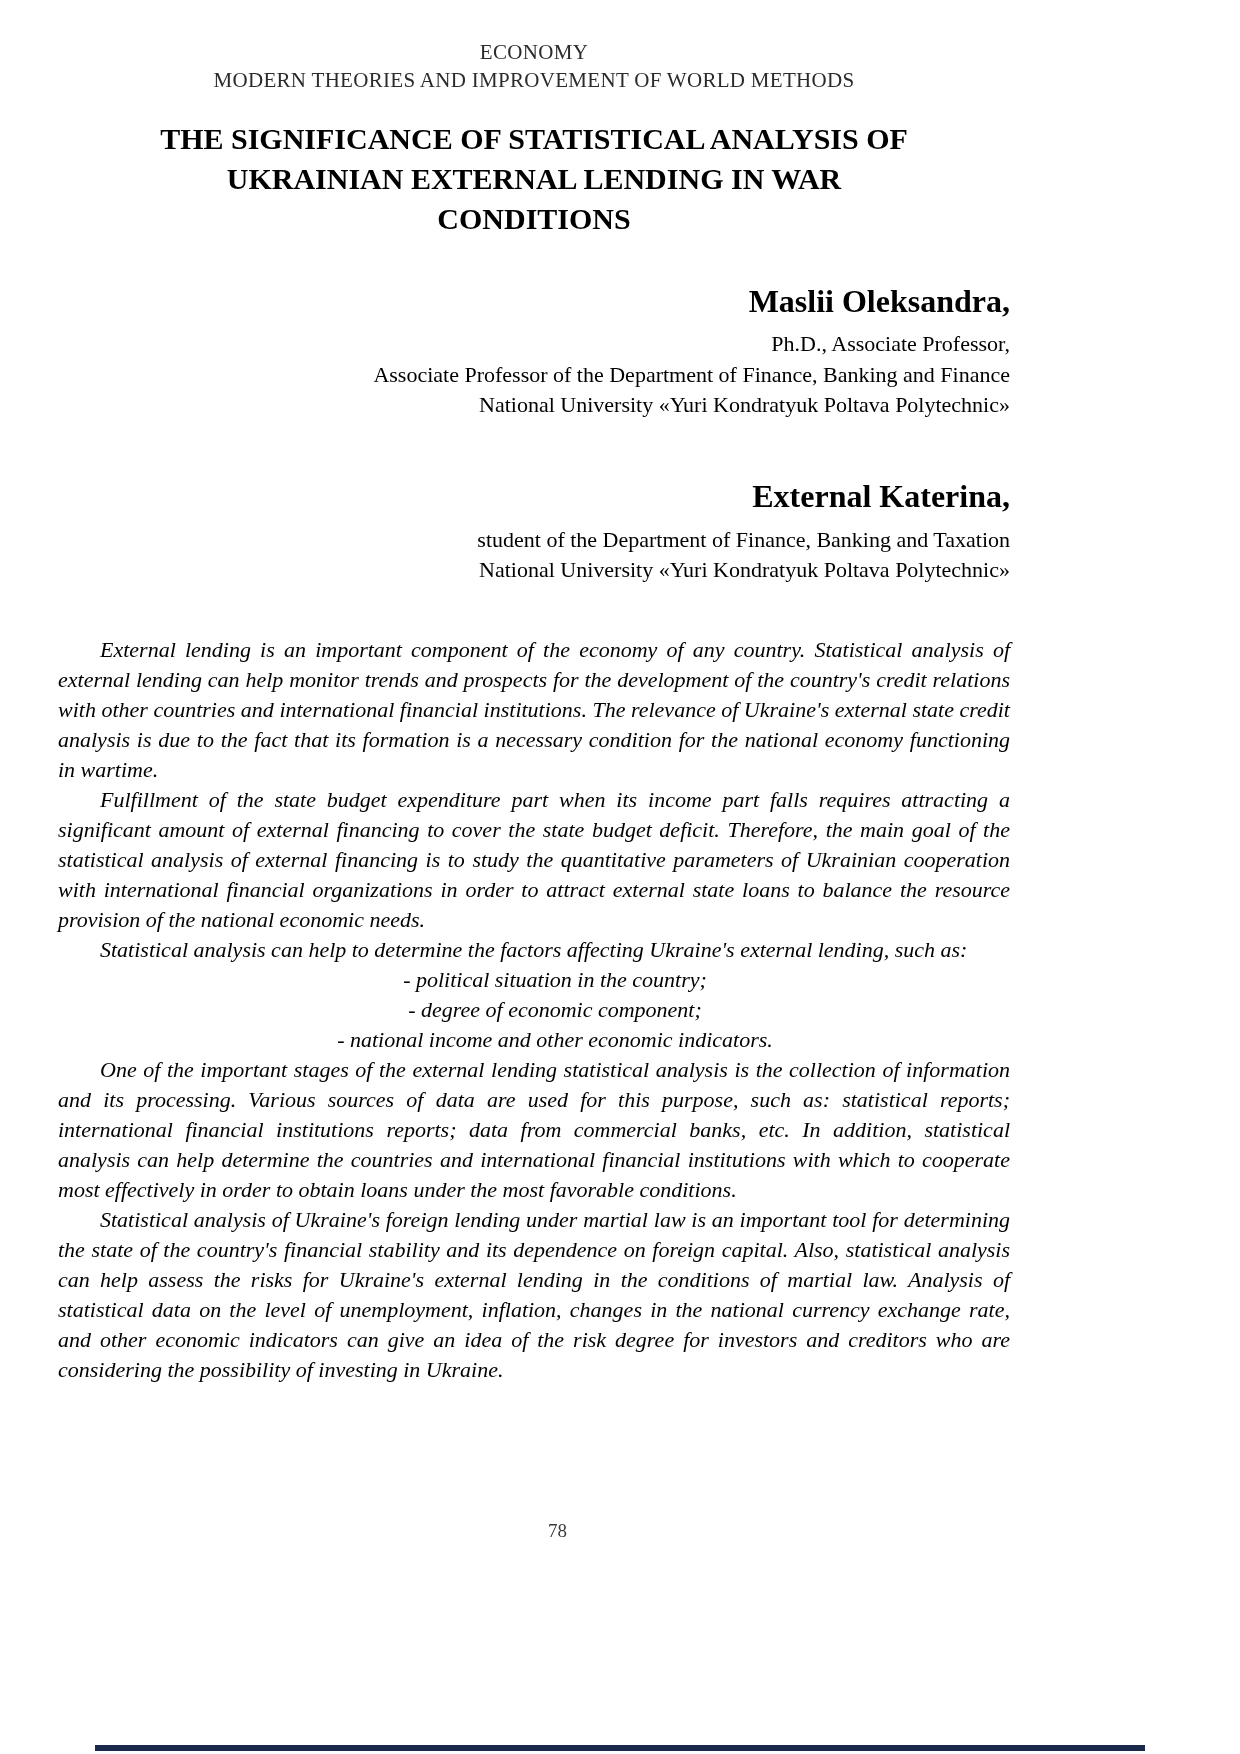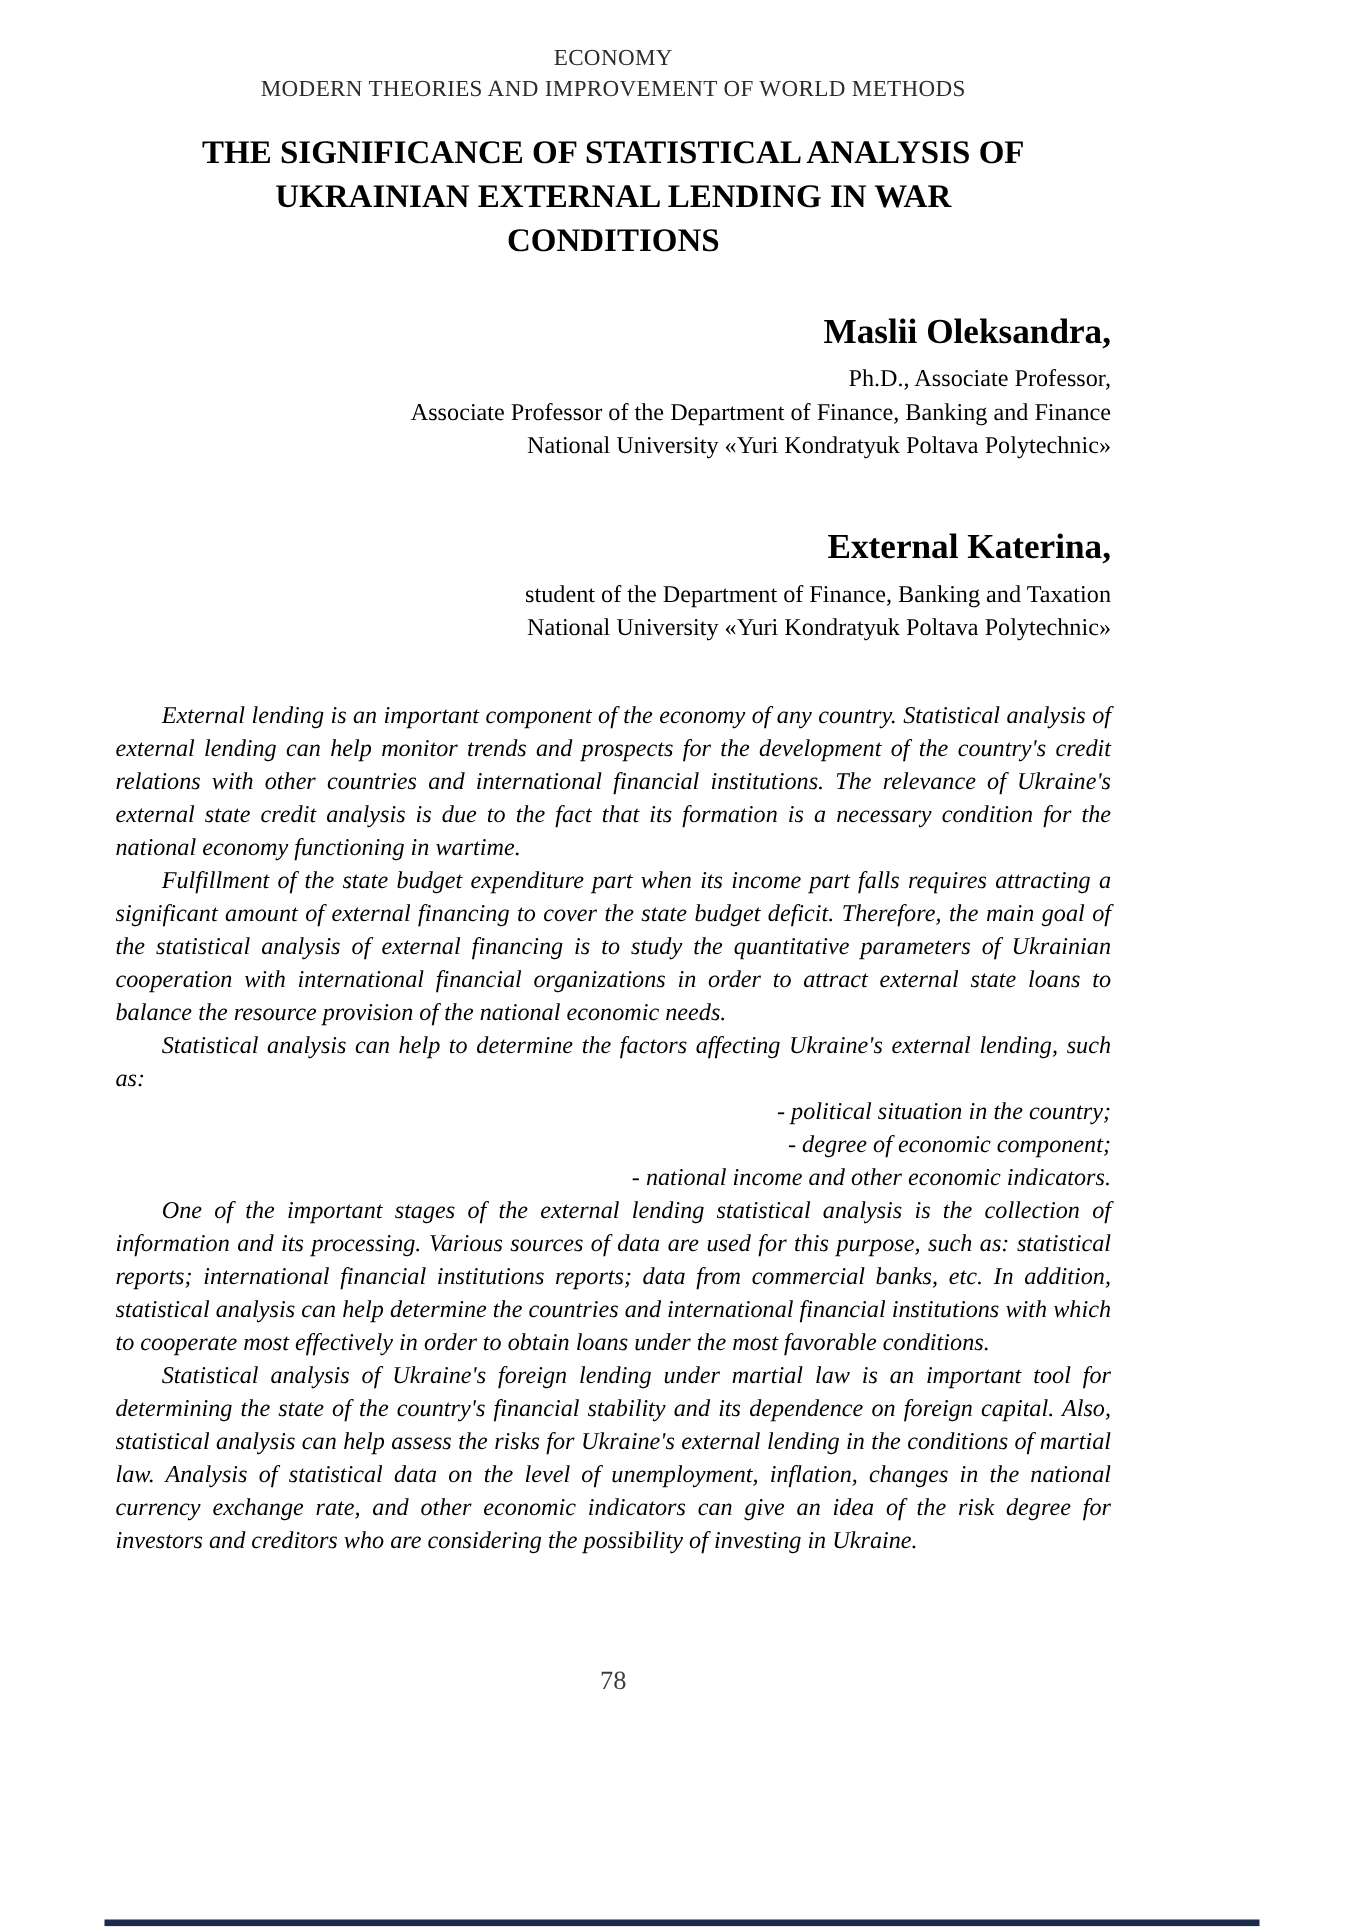--- a/index.html
+++ b/index.html
@@ -9,21 +9,21 @@
   }
   .page {
     position: relative;
     width: 1240px;
     height: 1754px;
     margin: 0 auto;
     background: #ffffff;
     font-family: "Liberation Serif", "DejaVu Serif", serif;
     color: #000000;
     box-sizing: border-box;
-    padding: 38px 230px 0 105px;
+    padding: 38px 230px 0 58px;
     overflow: hidden;
   }
   .running-head {
     text-align: center;
     font-size: 21px;
     line-height: 1.35;
     color: #2b2b2b;
     letter-spacing: 0.3px;
   }
   .paper-title {
@@ -53,29 +53,29 @@
     font-style: italic;
   }
   .body-text p {
     margin: 0;
     font-size: 22px;
     line-height: 30px;
     text-align: justify;
     text-indent: 42px;
   }
   .body-text p.list-item {
-    text-align: right;
+    text-align: center;
   }
   .page-footer {
     position: absolute;
     bottom: 212px;
     left: 105px;
     width: 905px;
     text-align: center;
-    font-size: 24px;
+    font-size: 19px;
     color: #3c3c3c;
   }
   .page-bottom-edge {
     position: absolute;
     bottom: 3px;
     left: 95px;
     right: 95px;
     height: 6px;
     background: #1b2a4a;
   }

